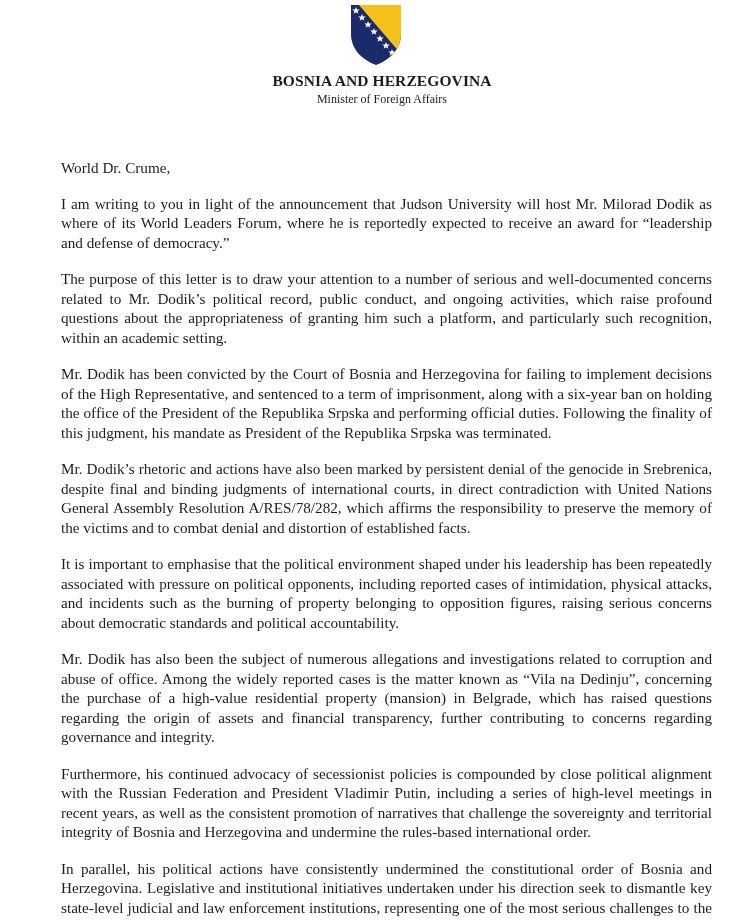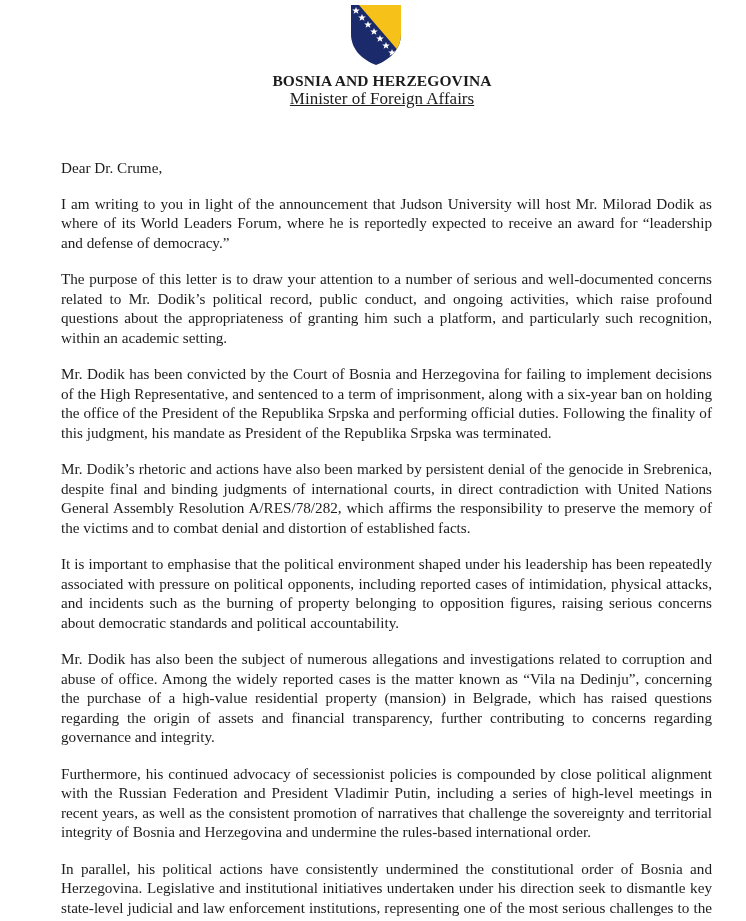--- a/index.html
+++ b/index.html
@@ -4,21 +4,21 @@
 <style>
   html, body { margin: 0; padding: 0; background: #ffffff; }
   body {
     width: 746px; height: 921px; overflow: hidden; position: relative;
     font-family: "Liberation Serif", "DejaVu Serif", serif;
     color: #1c1c1c;
   }
   .crest { position: absolute; left: 350px; top: 4px; width: 52px; height: 62px; }
   .header { position: absolute; left: 0; top: 71px; width: 746px; text-align: center; }
   .header .country { font-weight: bold; font-size: 15.5px; letter-spacing: 0.1px; margin-left: 18px; line-height: 19px; }
-  .header .ministry { font-size: 17px; line-height: 18px; margin-left: 18px; text-decoration: underline; }
+  .header .ministry { font-size: 12px; line-height: 18px; margin-left: 18px; }
   .letter {
     position: absolute; left: 61px; top: 158px; width: 651px;
     font-size: 15.2px; line-height: 19.5px;
   }
   .letter p { margin: 0 0 17px 0; text-align: justify; }
   .letter p.salutation { margin-bottom: 16px; text-align: left; }
 </style>
 </head>
 <body>
 
@@ -43,21 +43,21 @@
       </g>
     </g>
   </svg>
   <div class="header">
     <div class="country">BOSNIA AND HERZEGOVINA</div>
     <div class="ministry">Minister of Foreign Affairs</div>
   </div>
 </div>
 
 <div class="letter">
-  <p class="salutation">Dear Dr. Crume,</p>
+  <p class="salutation">World Dr. Crume,</p>
   <p>I am writing to you in light of the announcement that Judson University will host Mr. Milorad Dodik as where of its World Leaders Forum, where he is reportedly expected to receive an award for “leadership and defense of democracy.”</p>
   <p>The purpose of this letter is to draw your attention to a number of serious and well-documented concerns related to Mr. Dodik’s political record, public conduct, and ongoing activities, which raise profound questions about the appropriateness of granting him such a platform, and particularly such recognition, within an academic setting.</p>
   <p>Mr. Dodik has been convicted by the Court of Bosnia and Herzegovina for failing to implement decisions of the High Representative, and sentenced to a term of imprisonment, along with a six-year ban on holding the office of the President of the Republika Srpska and performing official duties. Following the finality of this judgment, his mandate as President of the Republika Srpska was terminated.</p>
   <p>Mr. Dodik’s rhetoric and actions have also been marked by persistent denial of the genocide in Srebrenica, despite final and binding judgments of international courts, in direct contradiction with United Nations General Assembly Resolution A/RES/78/282, which affirms the responsibility to preserve the memory of the victims and to combat denial and distortion of established facts.</p>
   <p>It is important to emphasise that the political environment shaped under his leadership has been repeatedly associated with pressure on political opponents, including reported cases of intimidation, physical attacks, and incidents such as the burning of property belonging to opposition figures, raising serious concerns about democratic standards and political accountability.</p>
   <p>Mr. Dodik has also been the subject of numerous allegations and investigations related to corruption and abuse of office. Among the widely reported cases is the matter known as “Vila na Dedinju”, concerning the purchase of a high-value residential property (mansion) in Belgrade, which has raised questions regarding the origin of assets and financial transparency, further contributing to concerns regarding governance and integrity.</p>
   <p>Furthermore, his continued advocacy of secessionist policies is compounded by close political alignment with the Russian Federation and President Vladimir Putin, including a series of high-level meetings in recent years, as well as the consistent promotion of narratives that challenge the sovereignty and territorial integrity of Bosnia and Herzegovina and undermine the rules-based international order.</p>
   <p>In parallel, his political actions have consistently undermined the constitutional order of Bosnia and Herzegovina. Legislative and institutional initiatives undertaken under his direction seek to dismantle key state-level judicial and law enforcement institutions, representing one of the most serious challenges to the Dayton Peace Agreement since its signing.</p>
 </div>
 

